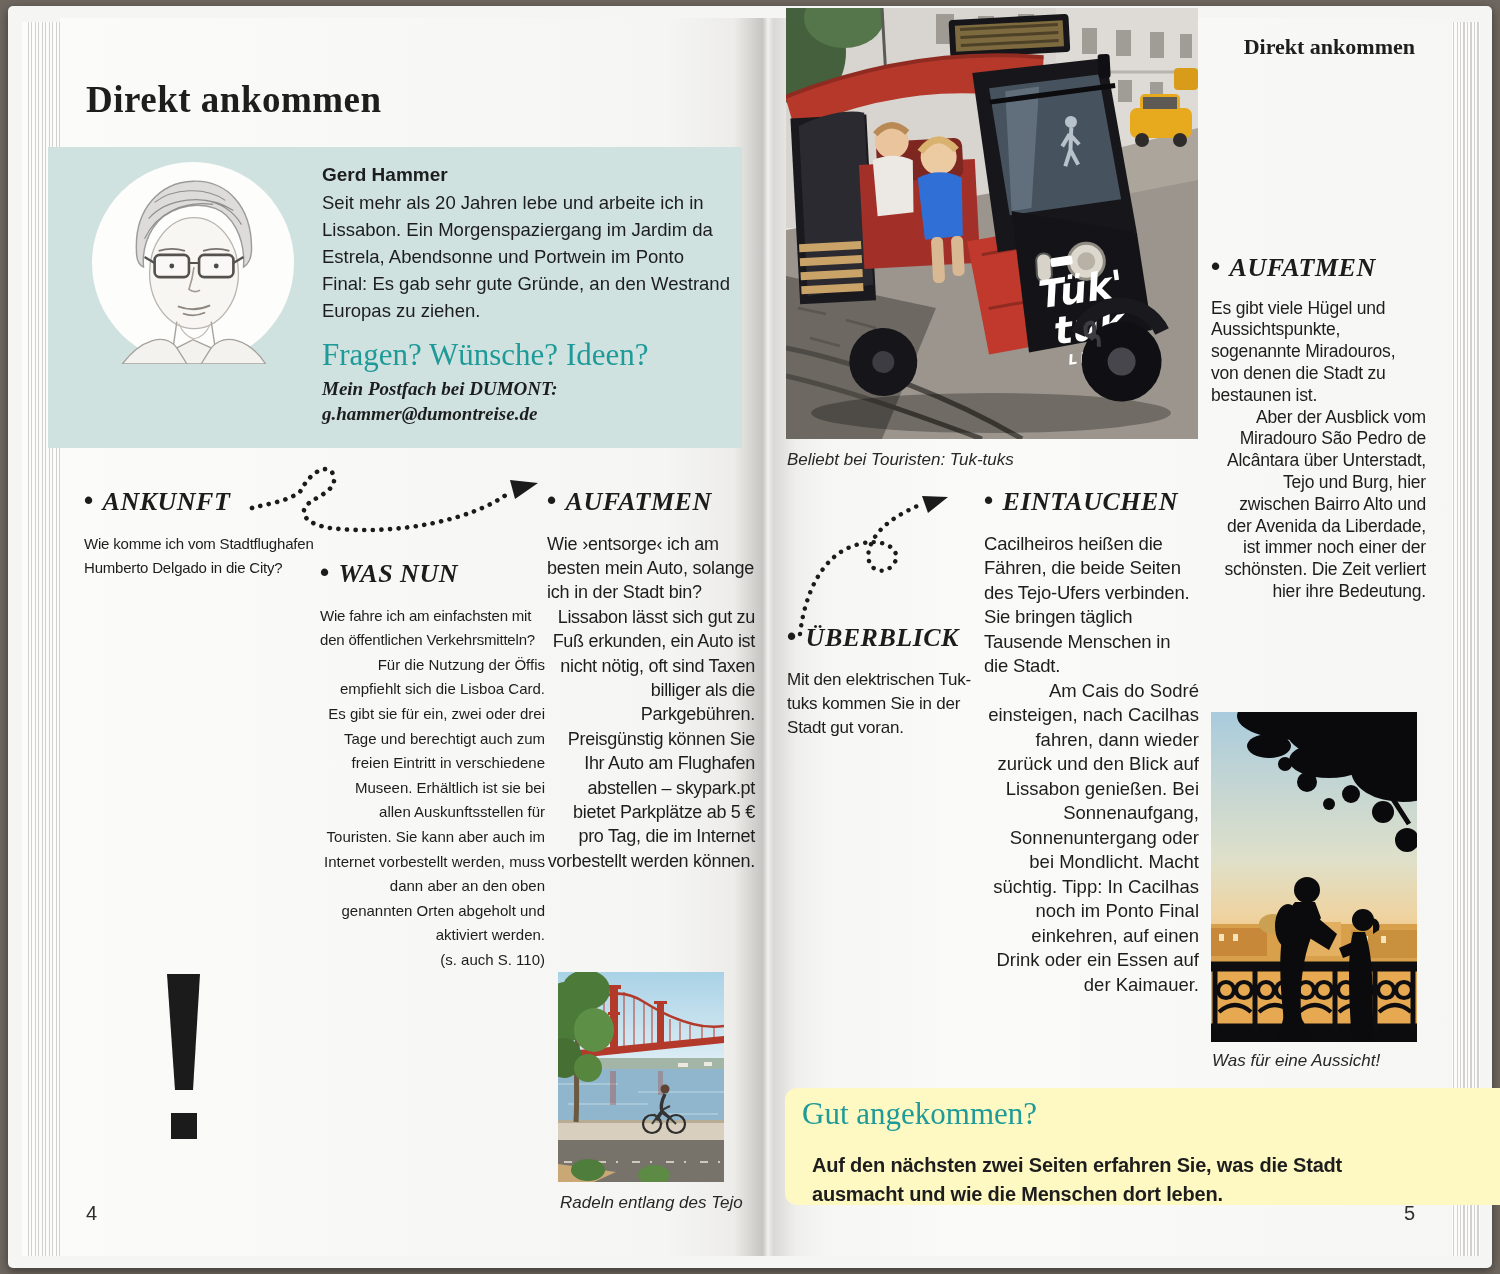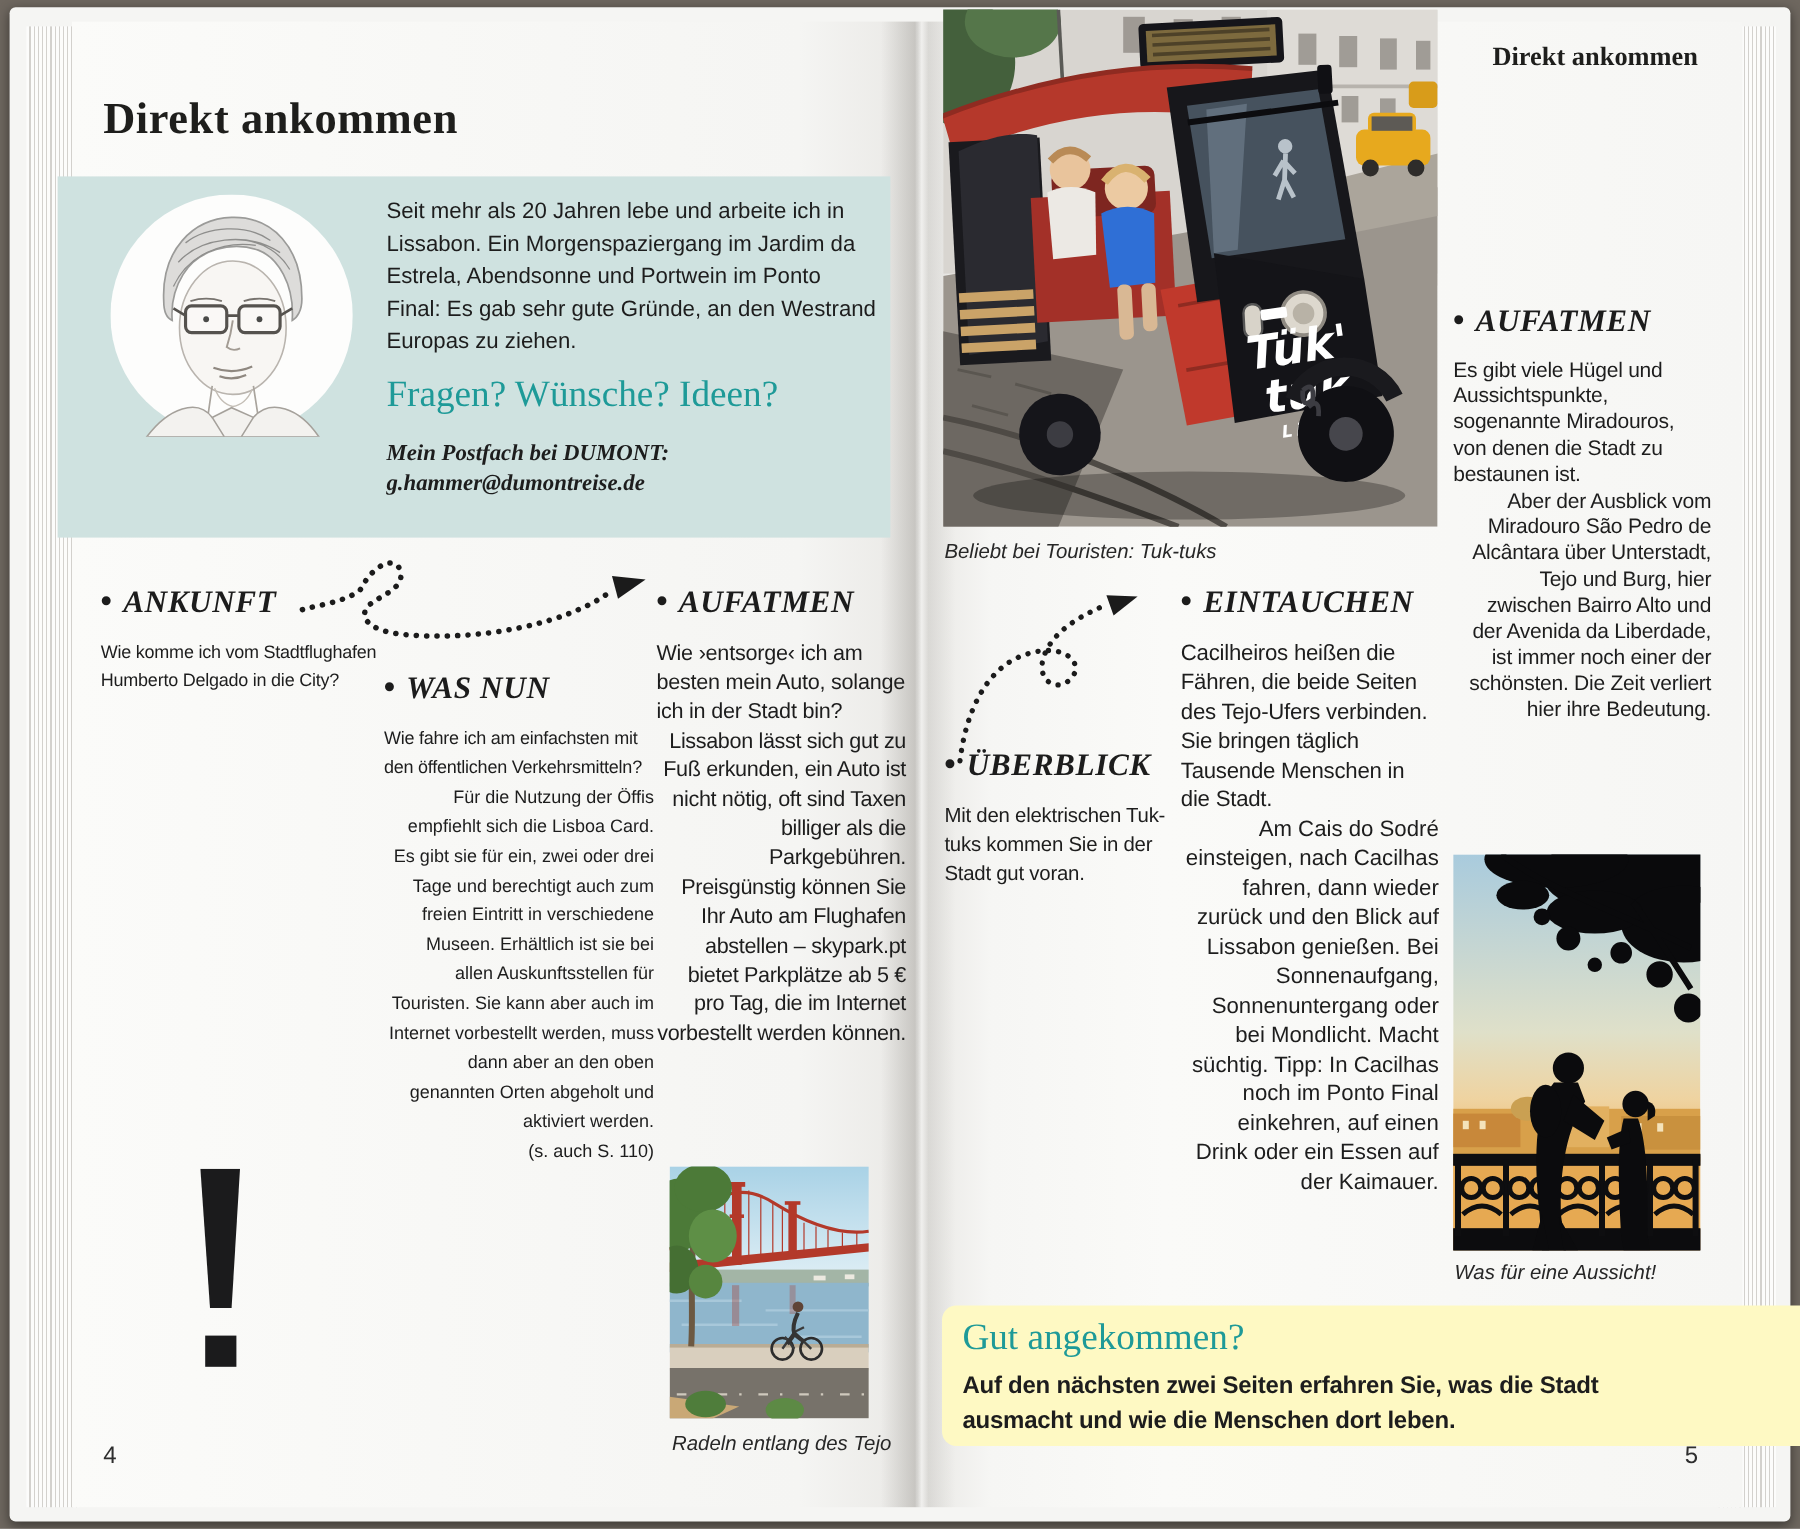--- a/index.html
+++ b/index.html
@@ -32,37 +32,37 @@
   .running-header{
     left:1140px;top:34px;width:275px;text-align:right;
     font:700 22px/1.2 "Liberation Serif","DejaVu Serif",serif;color:#1e1e1c;
   }
   .author-box{left:48px;top:147px;width:694px;height:301px;background:#cfe2e0;}
   .portrait{left:44px;top:15px;width:202px;height:202px;}
   .author-text{left:274px;top:14px;width:408px;}
   .author-name{font-weight:700;font-size:19px;line-height:27px;}
   .author-bio{margin:1px 0 0;font-size:18.5px;line-height:27px;}
   .author-cta{margin-top:14px;font:400 31px/1.1 "Liberation Serif","DejaVu Serif",serif;color:#1e9a98;}
-  .author-contact1{margin-top:20px;font:italic 700 19px/25px "Liberation Serif","DejaVu Serif",serif;}
+  .author-contact1{margin-top:4px;font:italic 700 19px/25px "Liberation Serif","DejaVu Serif",serif;}
   .author-contact2{font:italic 700 19px/25px "Liberation Serif","DejaVu Serif",serif;}
   .col{position:absolute;}
   .sec-head{margin:0;font:italic 600 26px/1.1 "Liberation Serif","DejaVu Serif",serif;color:#1c1c1c;letter-spacing:.5px;white-space:nowrap;}
   .sec-head .blt{font-style:normal;font-family:"Liberation Sans",sans-serif;font-size:26px;margin-right:9px;vertical-align:1px;}
   .col p{margin:0;font-size:15px;line-height:24.6px;overflow-wrap:break-word;}
   .col .q{font-weight:400;margin-top:15px;letter-spacing:-.2px;}
   .col .a{font-weight:400;text-align:right;}
   .col-startklar p{font-size:18px;line-height:24.4px;letter-spacing:-.3px;}
   .col-ueberblick p{font-size:17px;line-height:24.2px;letter-spacing:-.2px;}
   .col-eintauchen p{font-size:18.5px;line-height:24.5px;}
   .col-aufatmen p{font-size:17.5px;line-height:21.8px;letter-spacing:-.2px;}
   .caption{font-style:italic;font-size:17px;line-height:22px;color:#272727;}
   .pagenum{font-size:20px;color:#2e2e2e;}
   .bottom-box{left:785px;top:1088px;width:760px;height:117px;background:#fef9c3;border-radius:12px;}
   .bottom-box-head{position:absolute;left:17px;top:7px;font:400 31px/1.2 "Liberation Serif","DejaVu Serif",serif;color:#1e9a98;}
-  .bottom-box-text{position:absolute;left:17px;top:53px;width:545px;margin:0;font-weight:700;font-size:20px;line-height:29px;letter-spacing:-.2px;}
+  .bottom-box-text{position:absolute;left:17px;top:53px;width:545px;margin:10px;font-weight:700;font-size:20px;line-height:29px;letter-spacing:-.2px;}
   svg{display:block;}
 </style>
 </head>
 <body>
 
 <div class="scene">
   <div class="book">
     <div class="edge edge-left"></div>
     <div class="edge edge-right"></div>
     <div class="page page-left"></div>
@@ -86,20 +86,21 @@
       <circle cx="123" cy="103" r="2.4" fill="#4a4a48"></circle>
       <path d="M66,88 Q79,84 92,88 M110,88 Q123,84 136,88" fill="none" stroke="#77736e" stroke-width="1.6"></path>
       <path d="M101,104 C100,112 98,120 96,126 Q101,130 107,127" fill="none" stroke="#a39c94" stroke-width="1.6"></path>
       <path d="M85,143 Q101,149 117,142 M90,150 Q101,154 112,149" fill="none" stroke="#8f8880" stroke-width="1.8"></path>
       <path d="M86,160 C90,170 96,174 101,175 C108,174 113,170 117,161" fill="none" stroke="#c4beb6" stroke-width="1.2"></path>
       <path d="M84,158 L80,186 M118,158 L122,184" fill="none" stroke="#a9a49d" stroke-width="1.4"></path>
       <path d="M30,200 C48,176 72,168 84,184 L100,176 L118,184 C132,168 156,176 172,200 Z" fill="#f3f2ef" stroke="#a5a19b" stroke-width="1.3"></path>
       <path d="M84,184 L94,200 M118,184 L108,200" fill="none" stroke="#a5a19b" stroke-width="1.3"></path>
     </svg>
     <div class="abs author-text">
+      <div class="author-name">Gerd Hammer</div>
       <p class="author-bio">Seit mehr als 20 Jahren lebe und arbeite ich in Lissabon. Ein Morgenspaziergang im Jardim da Estrela, Abendsonne und Portwein im Ponto Final: Es gab sehr gute Gründe, an den Westrand Europas zu ziehen.</p>
       <div class="author-cta">Fragen? Wünsche? Ideen?</div>
       <div class="author-contact1">Mein Postfach bei DUMONT:</div>
       <div class="author-contact2">g.hammer@dumontreise.de</div>
     </div>
   </div>
 
   <svg class="abs" style="left:246px;top:458px;" width="298" height="92" viewBox="0 0 298 92">
     <path d="M6,50 C20,46 40,44 54,34 C66,10 86,4 88,20 C90,34 66,40 60,48 C54,56 60,66 84,70 C150,78 228,62 264,34" fill="none" stroke="#1b1b1b" stroke-width="4.6" stroke-linecap="round" stroke-dasharray="0.1 8.5"></path>
     <polygon points="292,25 264,22 269,41" fill="#1b1b1b"></polygon>

